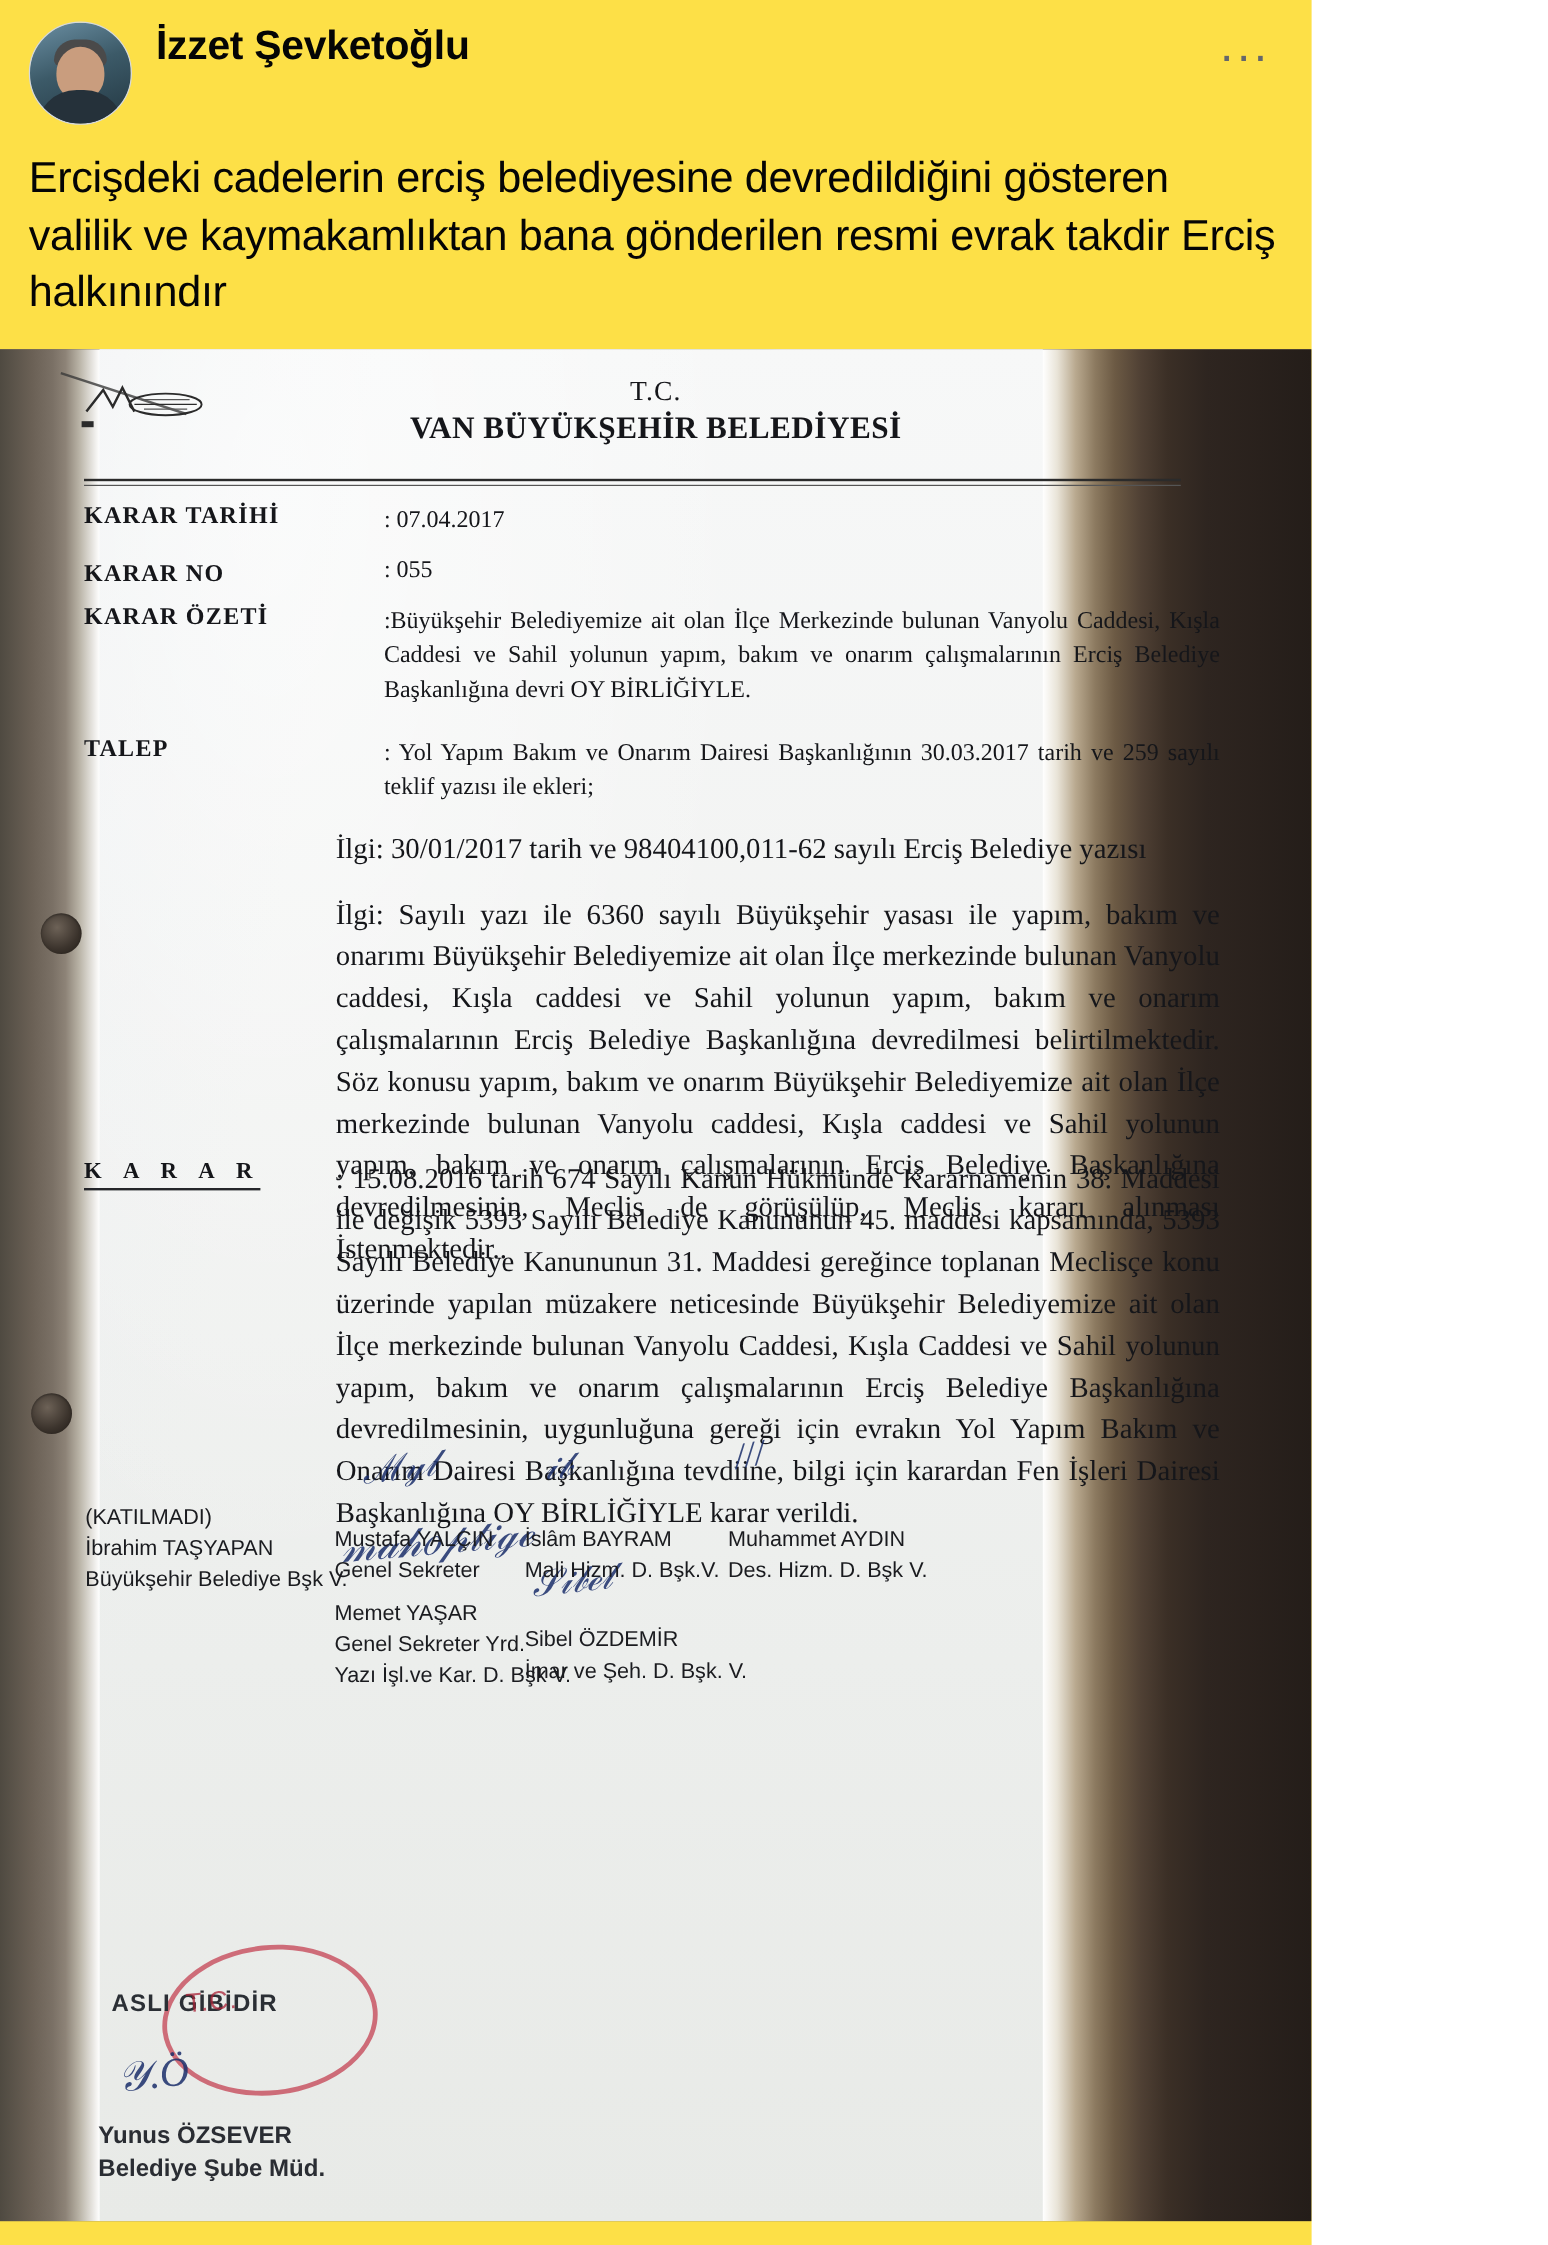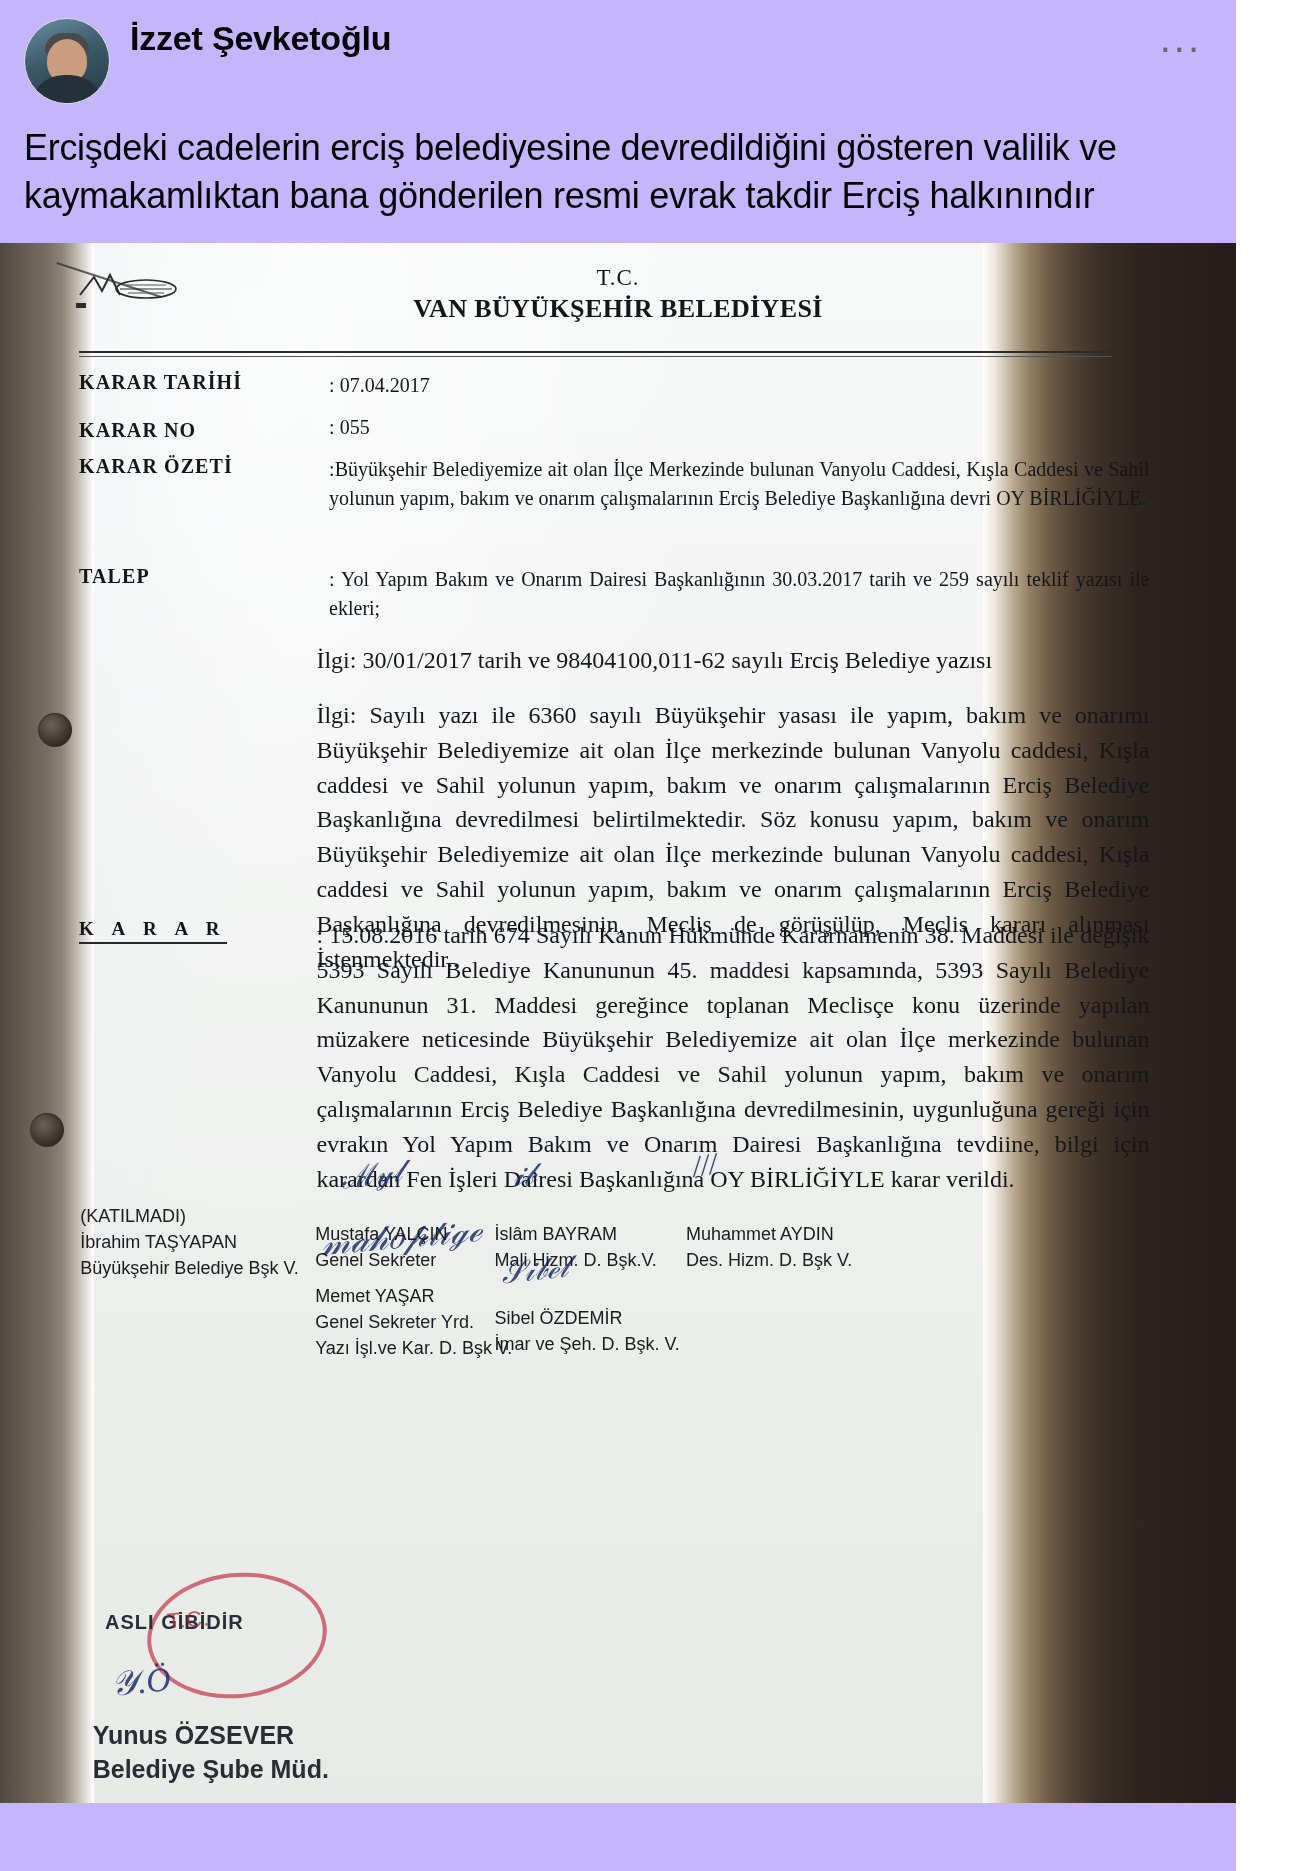--- a/index.html
+++ b/index.html
@@ -2,24 +2,24 @@
 <html lang="tr"><head>
 <meta charset="utf-8">
 <style>
   * { box-sizing: border-box; }
   html, body {
     margin: 0; padding: 0;
     background: #ffffff;
     font-family: "Liberation Sans", sans-serif;
   }
   .page {
-    width: 1236px;
+    width: 1093px;
     min-height: 1871px;
     position: relative;
-    background: #c4b5fd;
+    background: #fde047;
     overflow: hidden;
   }
 
   
   .post-header {
     display: flex;
     align-items: flex-start;
     padding: 18px 24px 6px 24px;
   }
   .avatar {
@@ -260,21 +260,21 @@
     font-size: 22px;
     color: rgba(170,35,55,0.75);
     transform: rotate(-5deg);
     letter-spacing: 1px;
   }
   .sig-bottom {
     position: absolute;
     left: 7.5%;
     top: 1476px;
     font-family: "Liberation Sans", sans-serif;
-    font-size: 25px;
+    font-size: 20px;
     font-weight: bold;
     color: #2a2d33;
     line-height: 1.35;
   }
   .green-smudge {
     position: absolute;
     left: 48%;
     top: 0;
     width: 120px; height: 26px;
     background: rgba(120,170,90,0.55);

